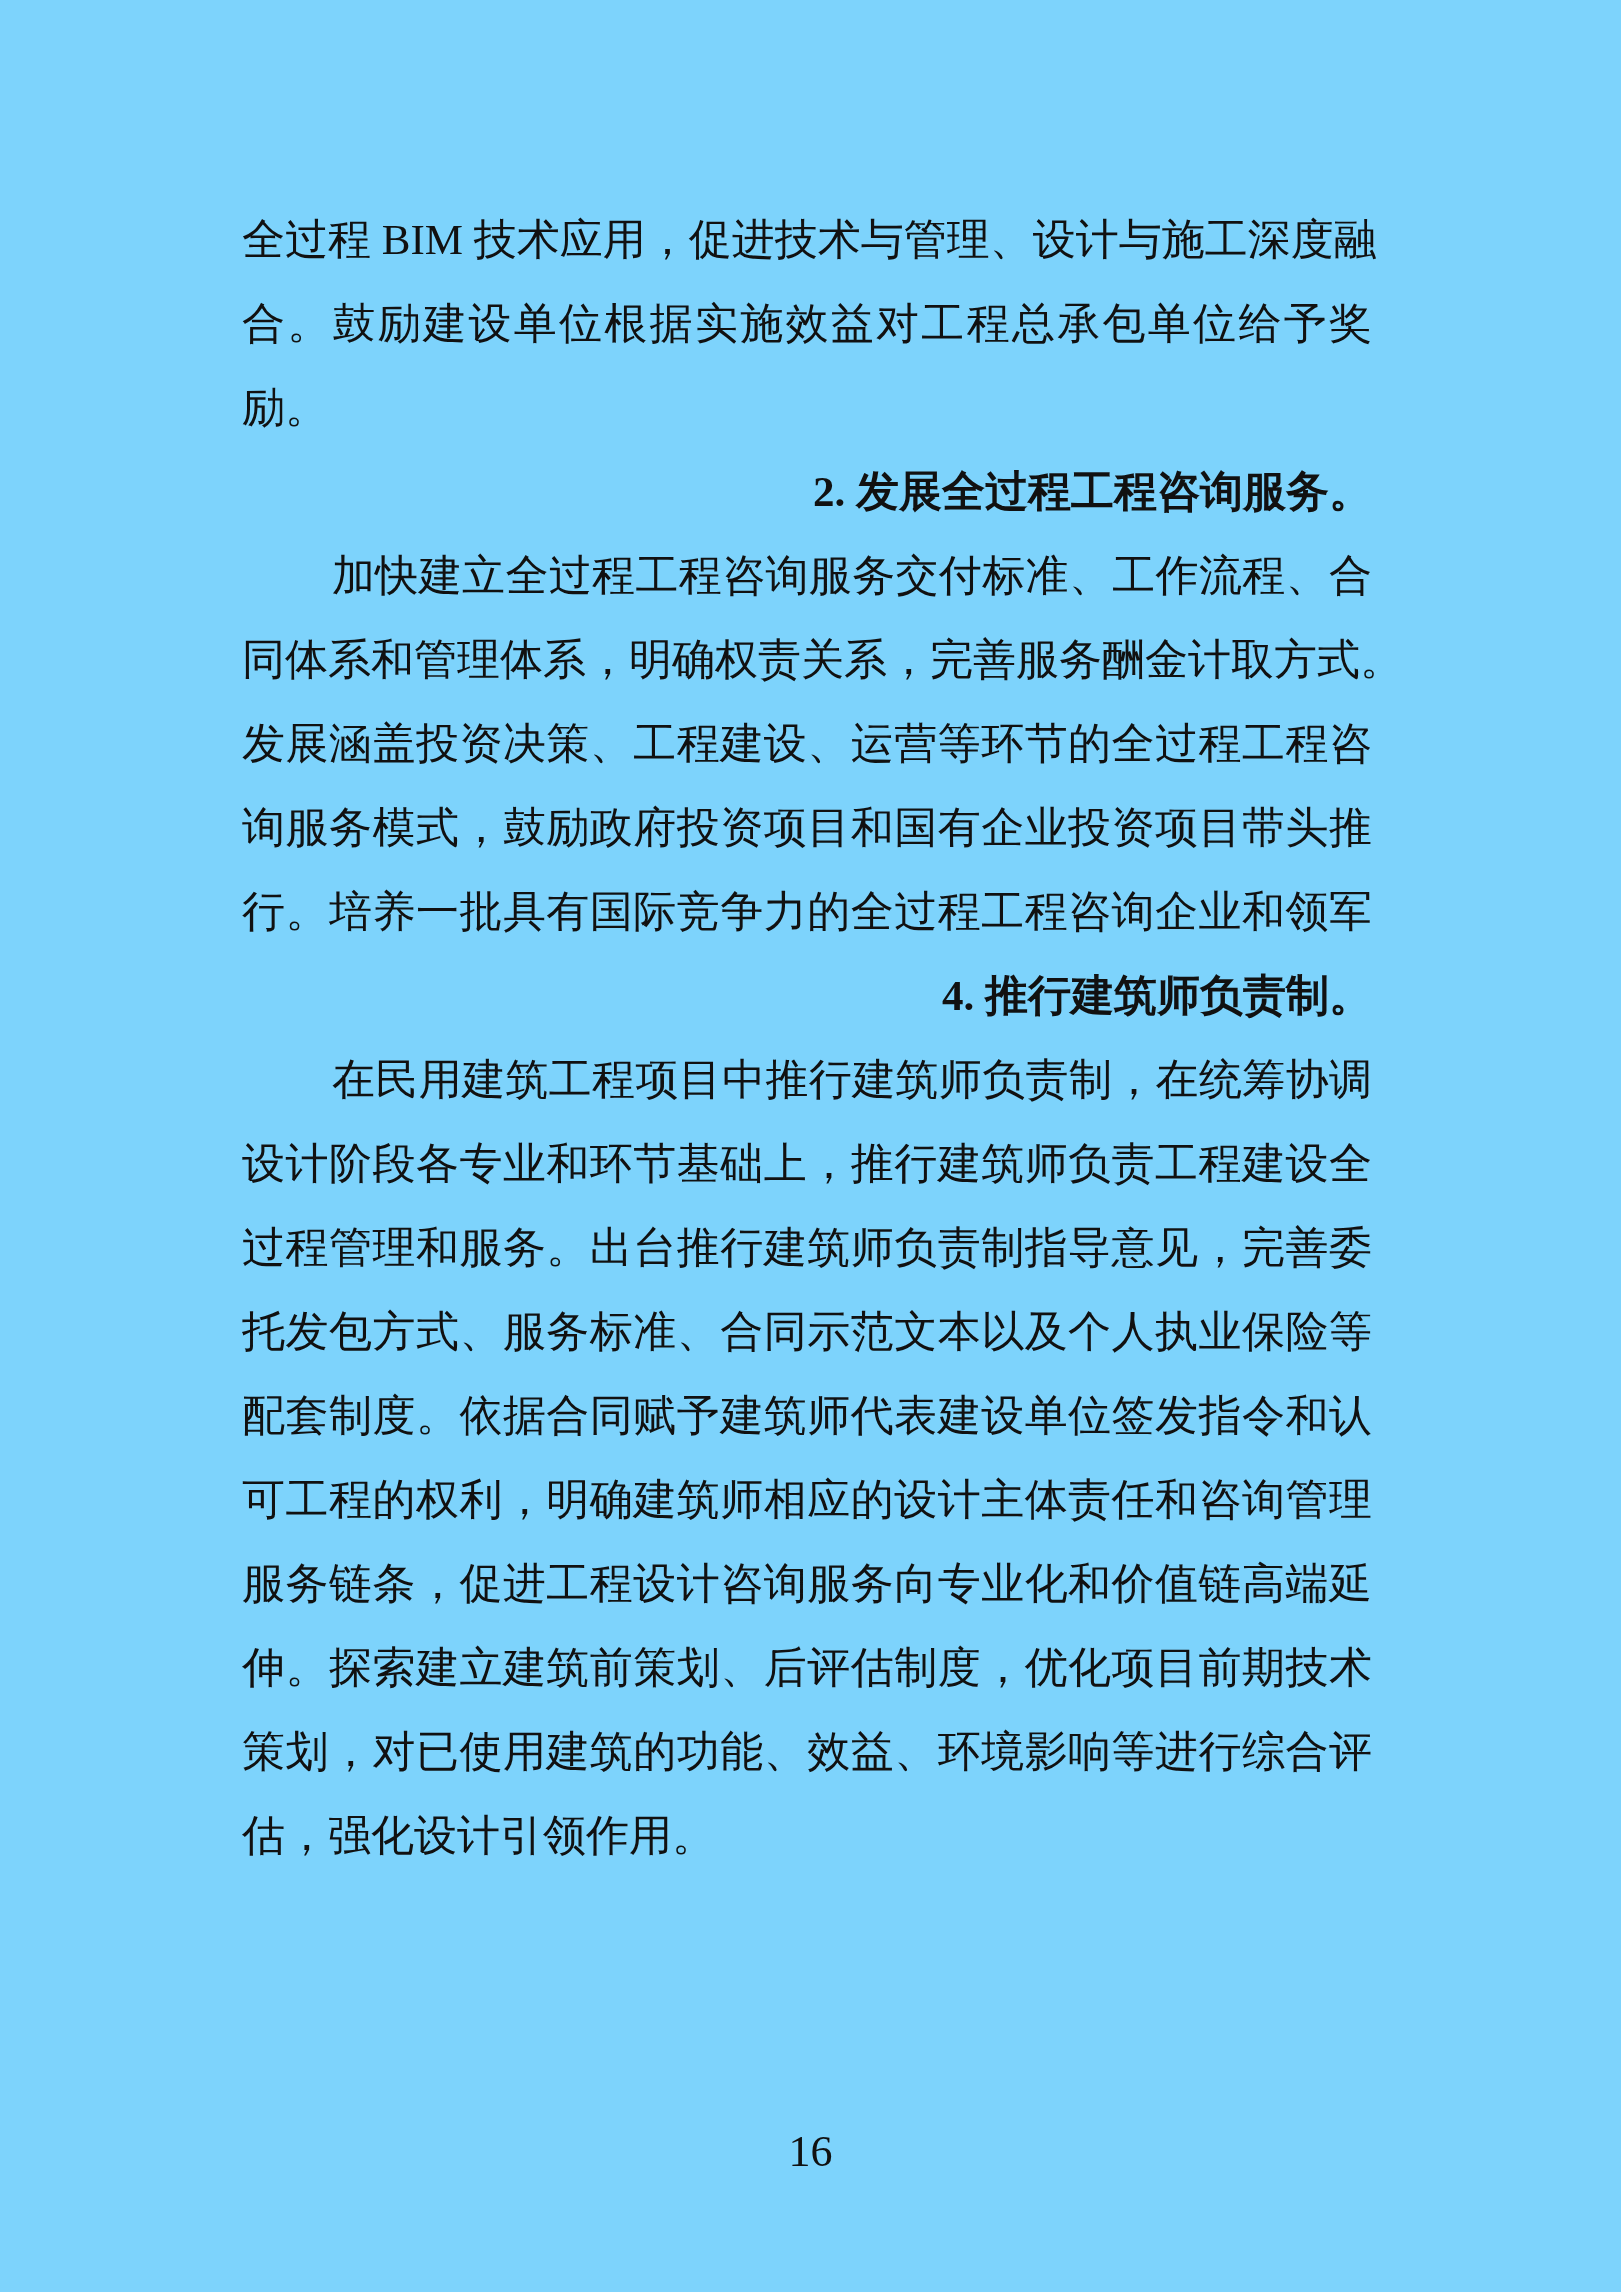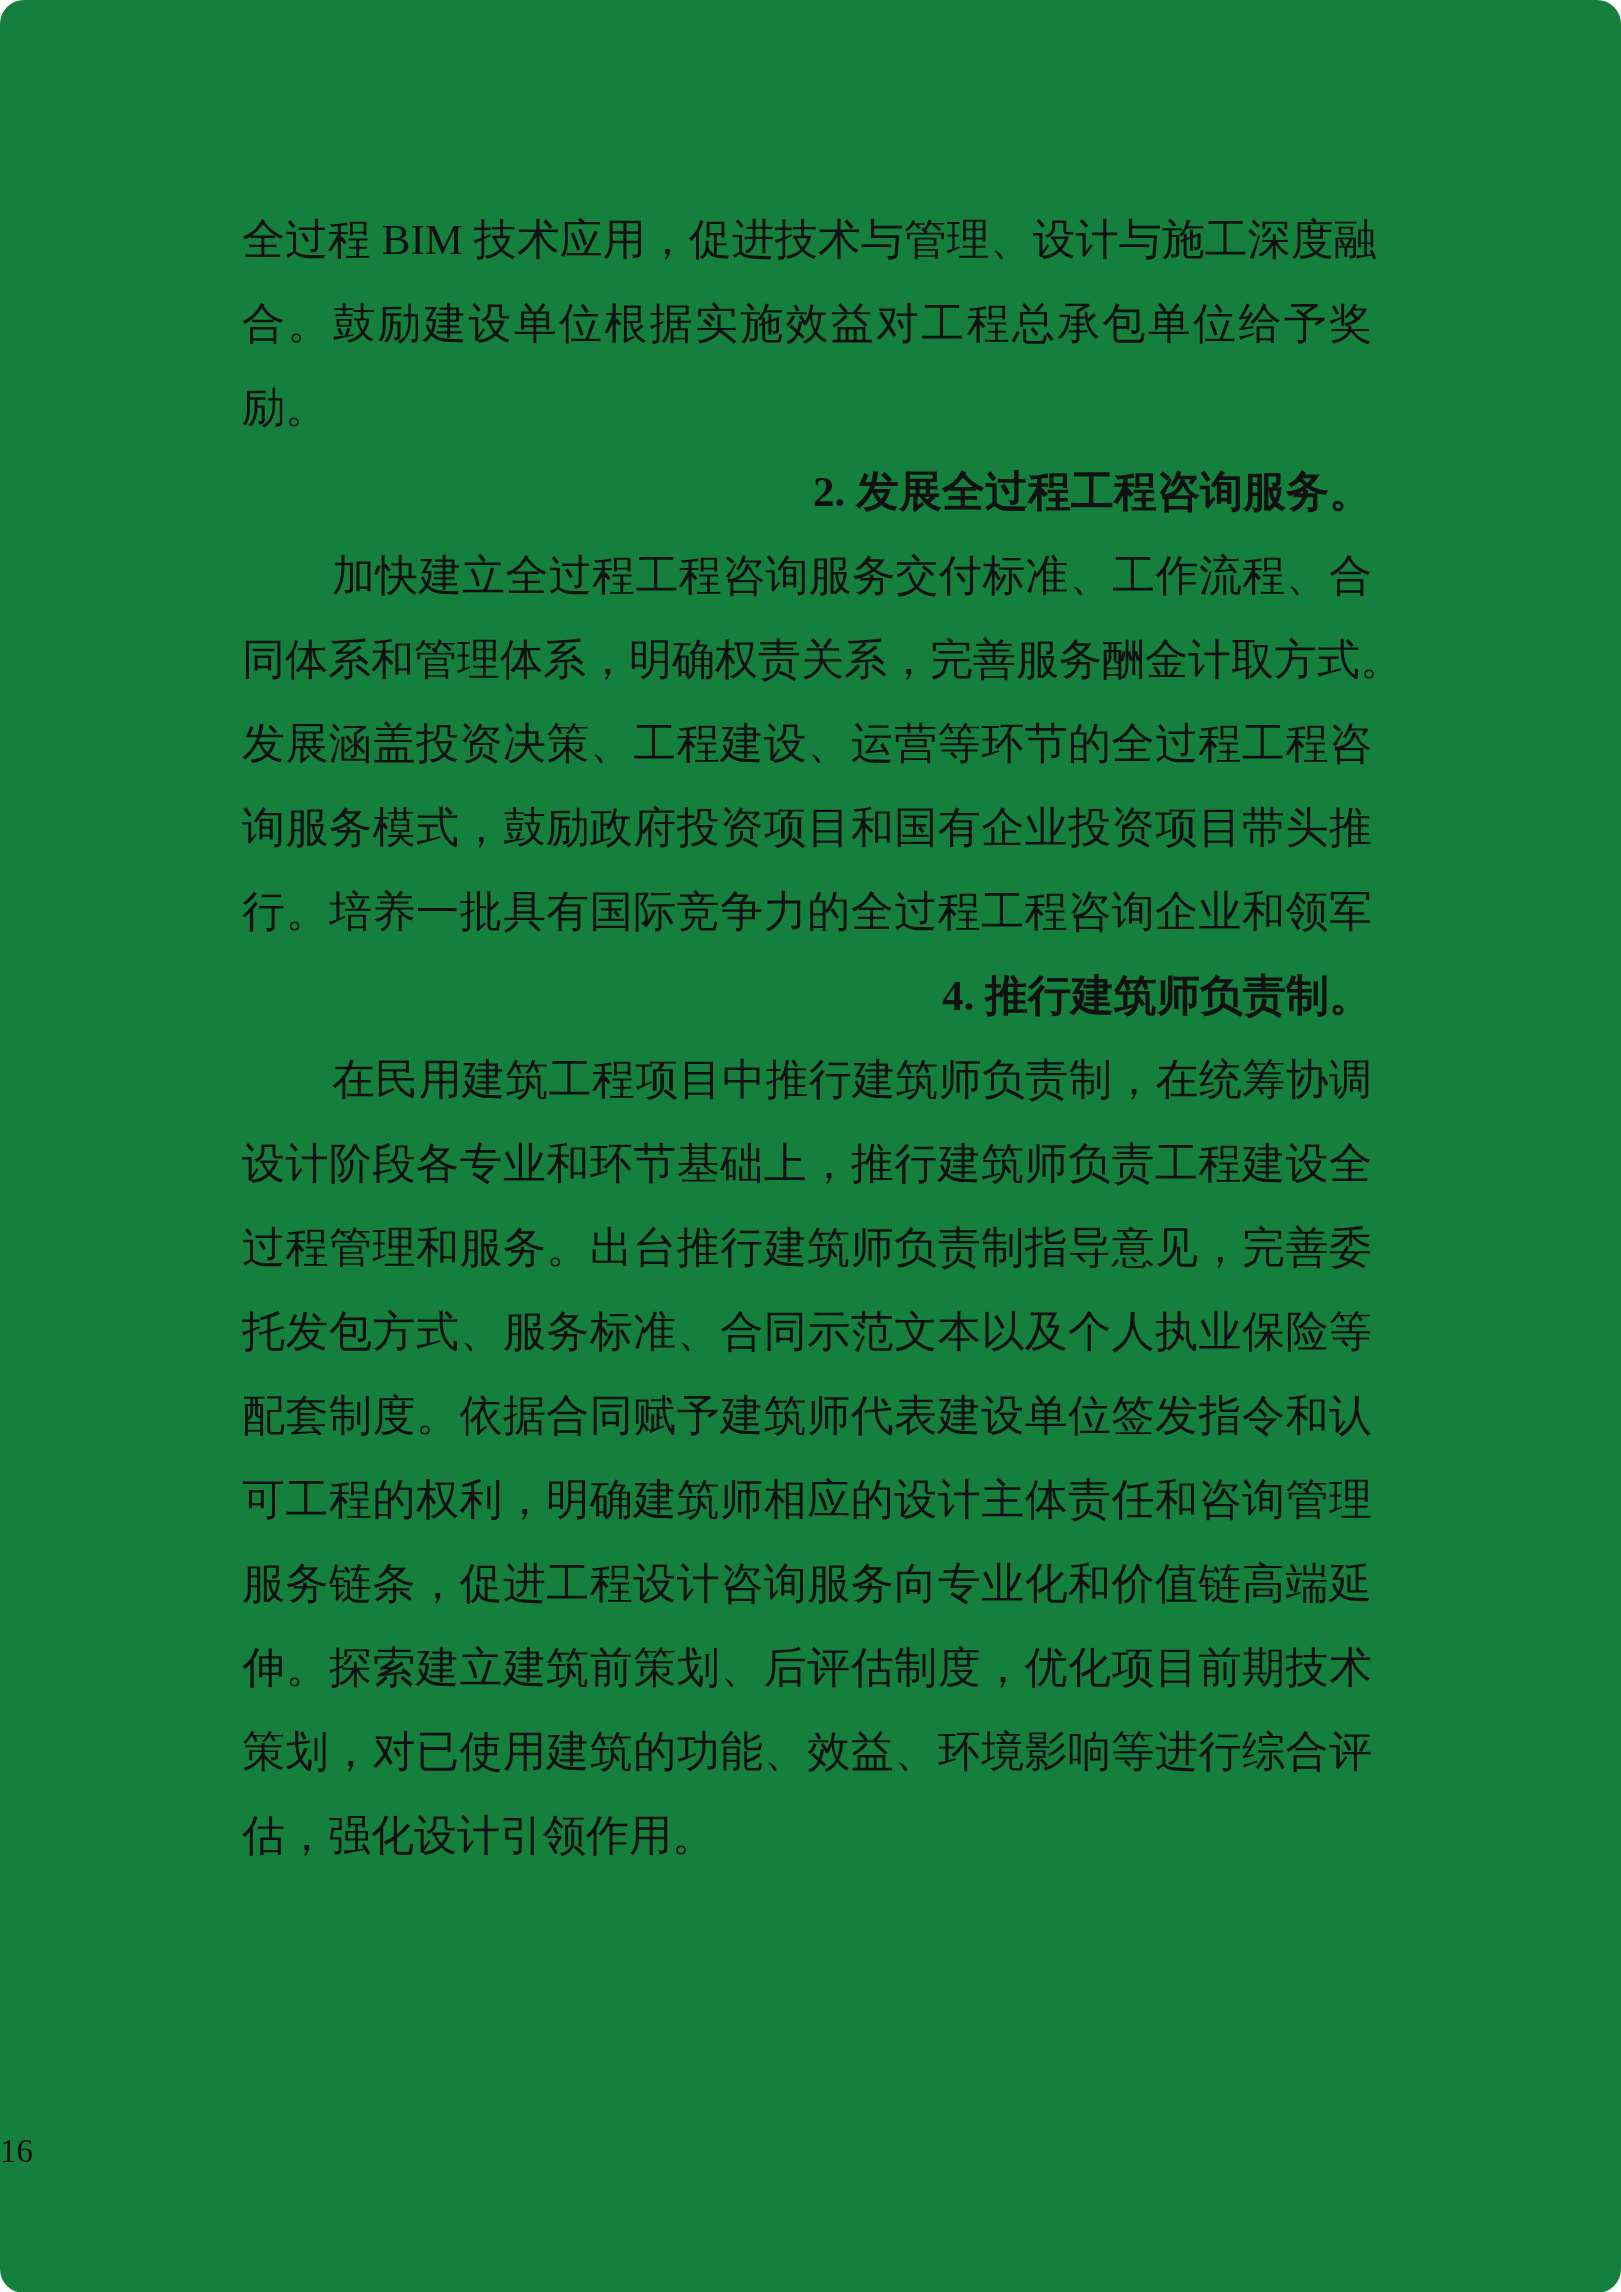--- a/index.html
+++ b/index.html
@@ -11,23 +11,22 @@
     height: 2293px;
     position: relative;
     background: #ffffff;
     font-family: "Liberation Serif", serif;
   }
   .page {
     position: absolute;
     left: 0; top: 0;
     width: 1621px;
     height: 2293px;
-    background: #15803d;
+    background: #7dd3fc;
     overflow: hidden;
-    border-radius: 24px;
   }
   .doc-body {
     position: absolute;
     left: 242px;
     top: 198px;
     width: 1130px;
   }
   .line {
     height: 84px;
     line-height: 84px;
@@ -45,21 +44,22 @@
   }
   .head {
     font-weight: 700;
     text-align: right;
   }
   .page-number {
     position: absolute;
     left: 0;
     top: 2127px;
     width: 1621px;
-    font-size: 33px;
+    text-align: center;
+    font-size: 44px;
     line-height: 49px;
     color: #111111;
     font-family: "Liberation Serif", serif;
   }
 </style>
 </head>
 <body>
 
 <div class="page">
   <div class="doc-body">

